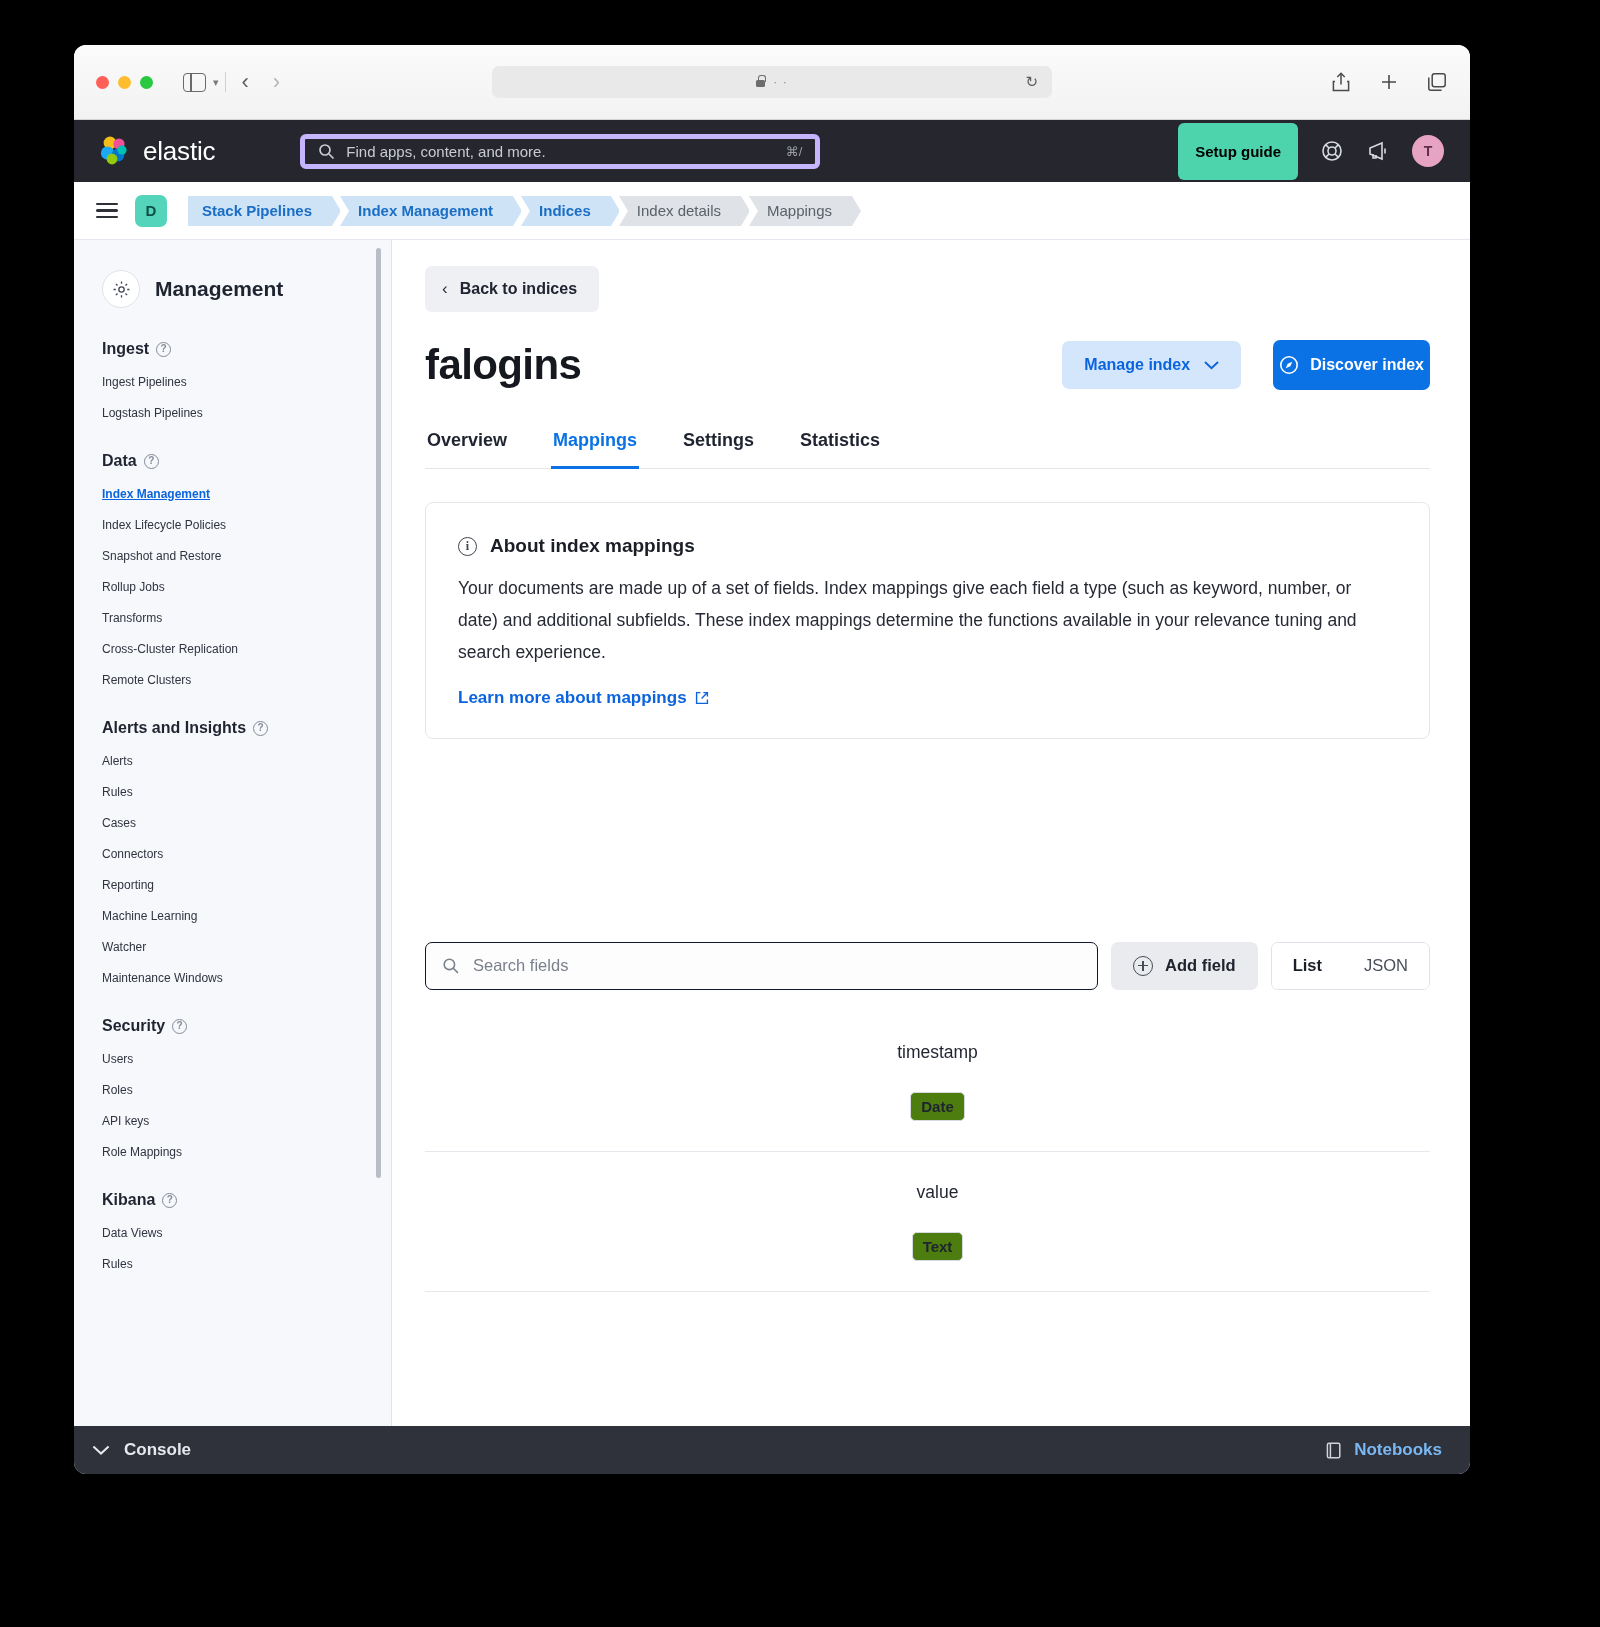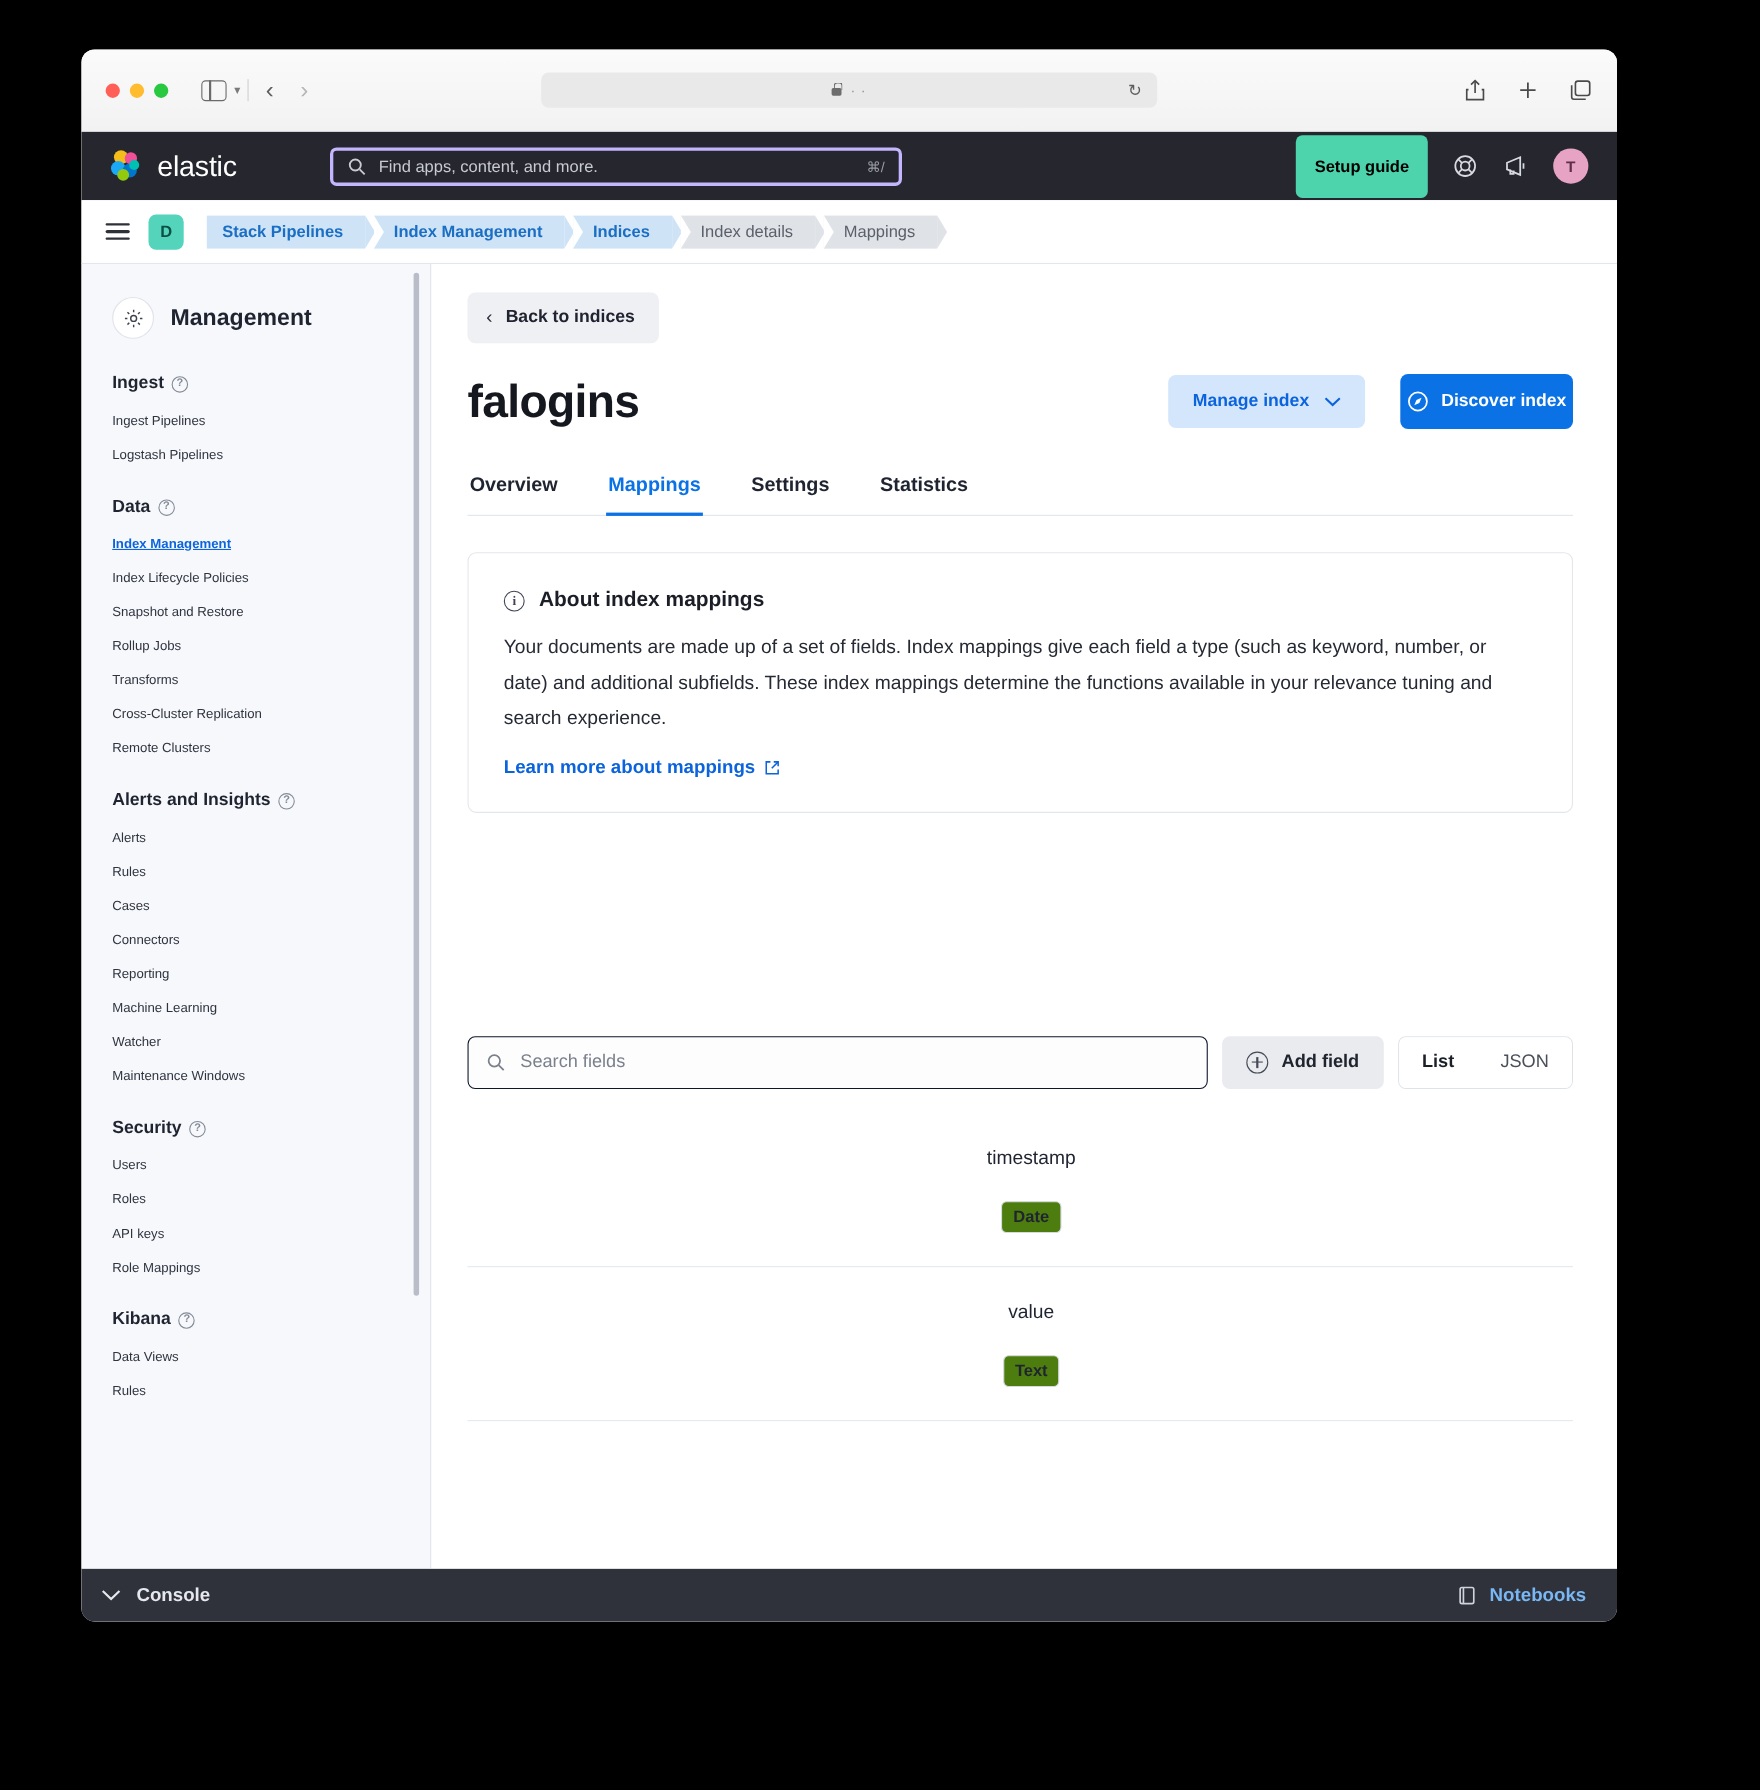--- a/index.html
+++ b/index.html
@@ -103,21 +103,21 @@
     flex: none;
   }
   .brand { display: flex; align-items: center; gap: 11px; }
   .brand-name {
     color: #fff; font-size: 26px; font-weight: 400;
     letter-spacing: -0.2px;
   }
   .esearch {
     margin-left: 85px;
     width: 520px; height: 35px;
-    border: 3px solid #c4b5fd;
+    border: 5px solid #c4b5fd;
     border-radius: 6px;
     display: flex; align-items: center;
     padding: 0 13px;
     gap: 11px;
   }
   .esearch-ph { font-size: 15px; color: #c9cbd2; flex: 1; }
   .esearch-kbd { font-size: 13px; color: #9a9da6; }
   .ehead-right {
     margin-left: auto;
     display: flex; align-items: center; gap: 22px;

